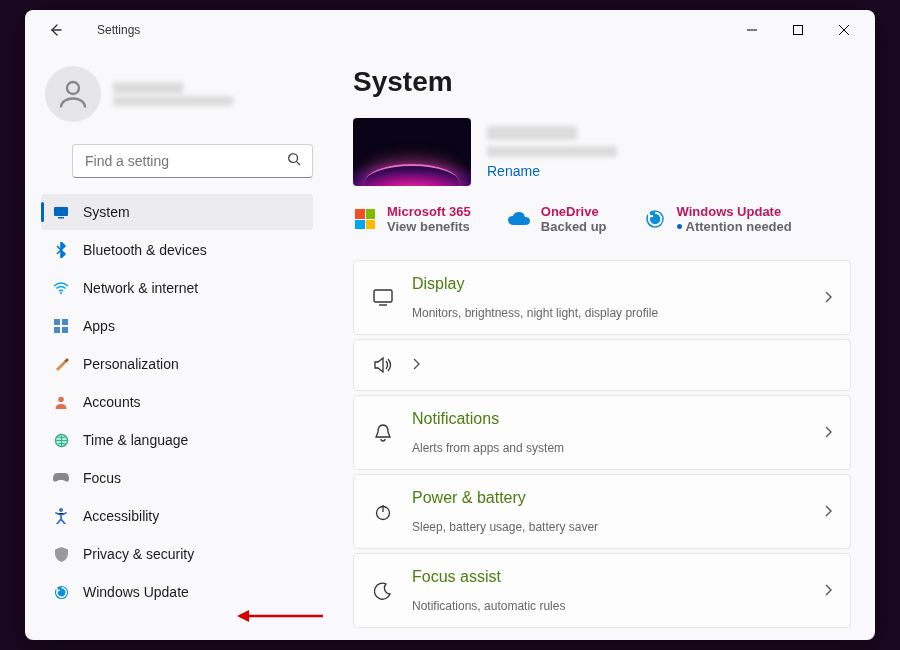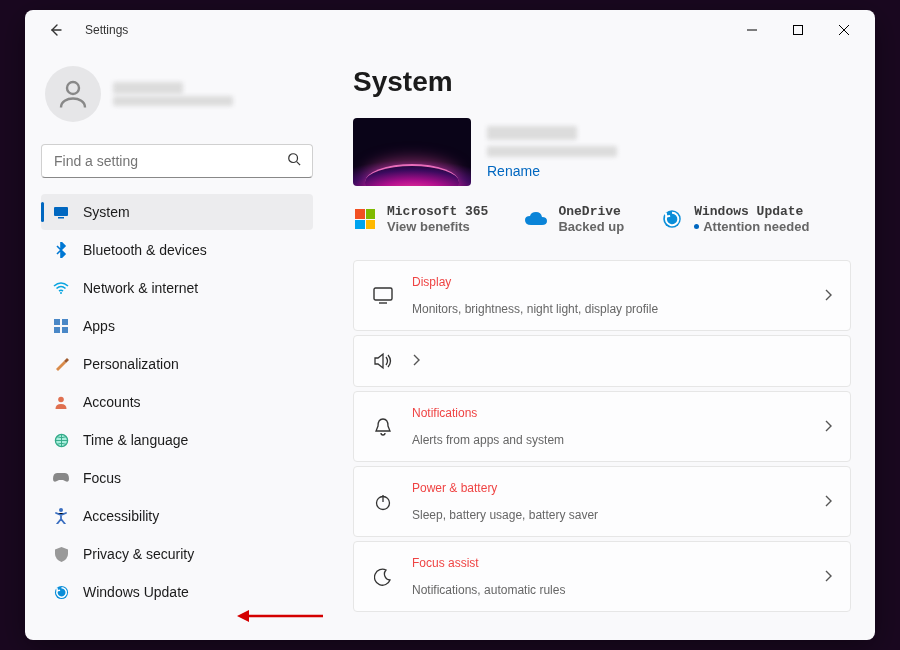--- a/index.html
+++ b/index.html
@@ -1,32 +1,32 @@
 <!DOCTYPE html>
 <html><head>
 <meta charset="utf-8">
 <style>
 * { margin: 0; padding: 0; box-sizing: border-box; font-family: "Segoe UI", -apple-system, sans-serif; }
 body { background: #1a0820; width: 900px; height: 650px; overflow: hidden; display: flex; align-items: center; justify-content: center; }
 .window { width: 850px; height: 630px; background: #f9f9fb; border-radius: 8px; display: flex; flex-direction: column; overflow: hidden; position: relative; box-shadow: 0 8px 32px rgba(0,0,0,0.4);}
 .titlebar { height: 40px; display: flex; align-items: center; padding: 0 8px; }
-.titlebar-left { display: flex; align-items: center; gap: 16px; padding-left: 8px; text-align: center; }
+.titlebar-left { display: flex; align-items: center; gap: 28px; padding-left: 8px; text-align: center; }
 .back-btn { width: 28px; height: 28px; display: flex; align-items: center; justify-content: center; cursor: pointer; border-radius: 4px; }
 .title-text { font-size: 12px; color: #333; }
 .win-controls { margin-left: auto; display: flex; }
 .win-btn { width: 46px; height: 32px; display: flex; align-items: center; justify-content: center; cursor: pointer; }
 .body { flex: 1; display: flex; overflow: hidden; }
 .sidebar { width: 300px; padding: 12px 12px 12px 16px; display: flex; flex-direction: column; overflow-y: auto; }
 .profile { display: flex; align-items: center; gap: 12px; margin-bottom: 18px; padding: 4px; }
 .avatar { width: 56px; height: 56px; border-radius: 50%; background: #e6e6e8; display: flex; align-items: center; justify-content: center; }
 .profile-info { display: flex; flex-direction: column; gap: 2px; }
 .blur-line { background: #dcdcdc; border-radius: 2px; filter: blur(2px); }
 .blur1 { width: 70px; height: 12px; }
 .blur2 { width: 120px; height: 10px; }
-.search-wrap { position: relative; margin-bottom: 16px; }
+.search-wrap { position: relative; margin-bottom: 16px; margin-left: 31px; }
 .search-input { width: 100%; height: 34px; padding: 0 36px 0 12px; border: 1px solid #d0d0d0; border-bottom: 1.5px solid #888; border-radius: 4px; background: #fff; font-size: 14px; outline: none; }
 .search-icon { position: absolute; right: 12px; top: 50%; transform: translateY(-50%); }
 .nav-list { display: flex; flex-direction: column; gap: 2px; }
 .nav-item { display: flex; align-items: center; gap: 14px; height: 36px; padding: 0 12px; border-radius: 4px; cursor: pointer; font-size: 14px; color: #1b1b1b; position: relative; }
 .nav-item.selected { background: #ececee; }
 .nav-item.selected::before { content: ""; position: absolute; left: 0; top: 8px; bottom: 8px; width: 3px; background: #0067c0; border-radius: 2px; }
 .nav-icon { width: 16px; height: 16px; display: flex; align-items: center; justify-content: center; }
 .main { flex: 1; padding: 8px 24px 16px 28px; overflow-y: auto; position: relative; }
 .main::-webkit-scrollbar { width: 4px; }
 .main::-webkit-scrollbar-thumb { background: #888; border-radius: 2px; }
@@ -38,28 +38,28 @@
 .rename-link { color: #0067c0; font-size: 14px; cursor: pointer; }
 .service-row { display: flex; gap: 36px; margin-bottom: 26px; }
 .service-item { display: flex; align-items: center; gap: 10px; }
 .service-icon { width: 24px; height: 24px; display: flex; align-items: center; justify-content: center; }
 .ms-logo { display: grid; grid-template-columns: 1fr 1fr; grid-template-rows: 1fr 1fr; gap: 1px; width: 20px; height: 20px; }
 .ms-logo span:nth-child(1) { background: #f25022; }
 .ms-logo span:nth-child(2) { background: #7fba00; }
 .ms-logo span:nth-child(3) { background: #00a4ef; }
 .ms-logo span:nth-child(4) { background: #ffb900; }
 .service-text { display: flex; flex-direction: column; }
-.service-title { font-size: 13px; font-weight: 600; color: #404040; font-family: Liberation Mono, monospace; }
+.service-title { font-size: 13px; font-weight: 600; color: #be185d; }
 .service-sub { font-size: 13px; color: #666; display: flex; align-items: center; gap: 4px; font-weight: bold; }
 .attention-dot { width: 5px; height: 5px; background: #0067c0; border-radius: 50%; display: inline-block; }
 .setting-list { display: flex; flex-direction: column; gap: 4px; }
 .setting-item { display: flex; align-items: center; gap: 18px; padding: 14px 18px; border: 1px solid #e6e6e6; border-radius: 4px; background: #fdfdfe; cursor: pointer; }
 .setting-icon { width: 22px; height: 22px; display: flex; align-items: center; justify-content: center; color: #333; }
 .setting-text { flex: 1; display: flex; flex-direction: column; }
-.setting-title { font-size: 12px; color: #ef4444; }
+.setting-title { font-size: 16px; color: #4d7c0f; }
 .setting-sub { font-size: 12px; color: #666; margin-top: 13px; }
 .chev { color: #555; }
 .arrow-anno { position: absolute; left: 210px; bottom: 16px; pointer-events: none; }
 </style>
 </head>
 <body>
 
 <div class="window">
   <div class="titlebar">
     <div class="titlebar-left">

